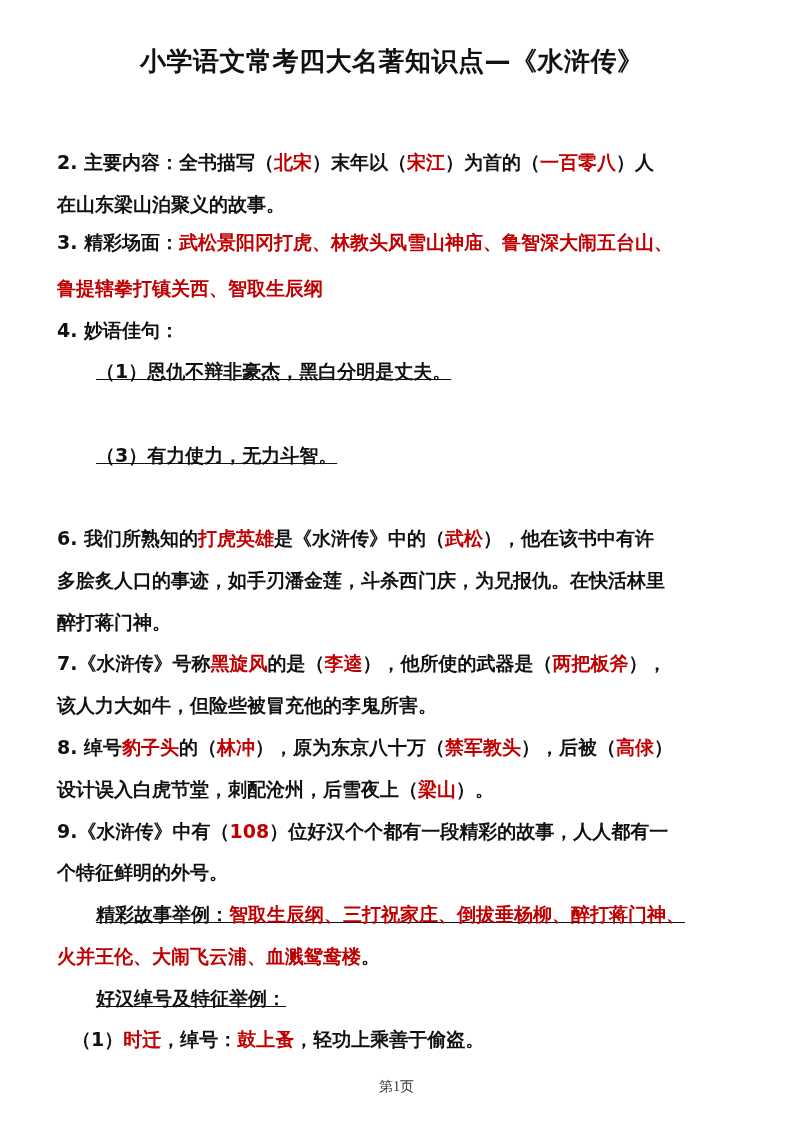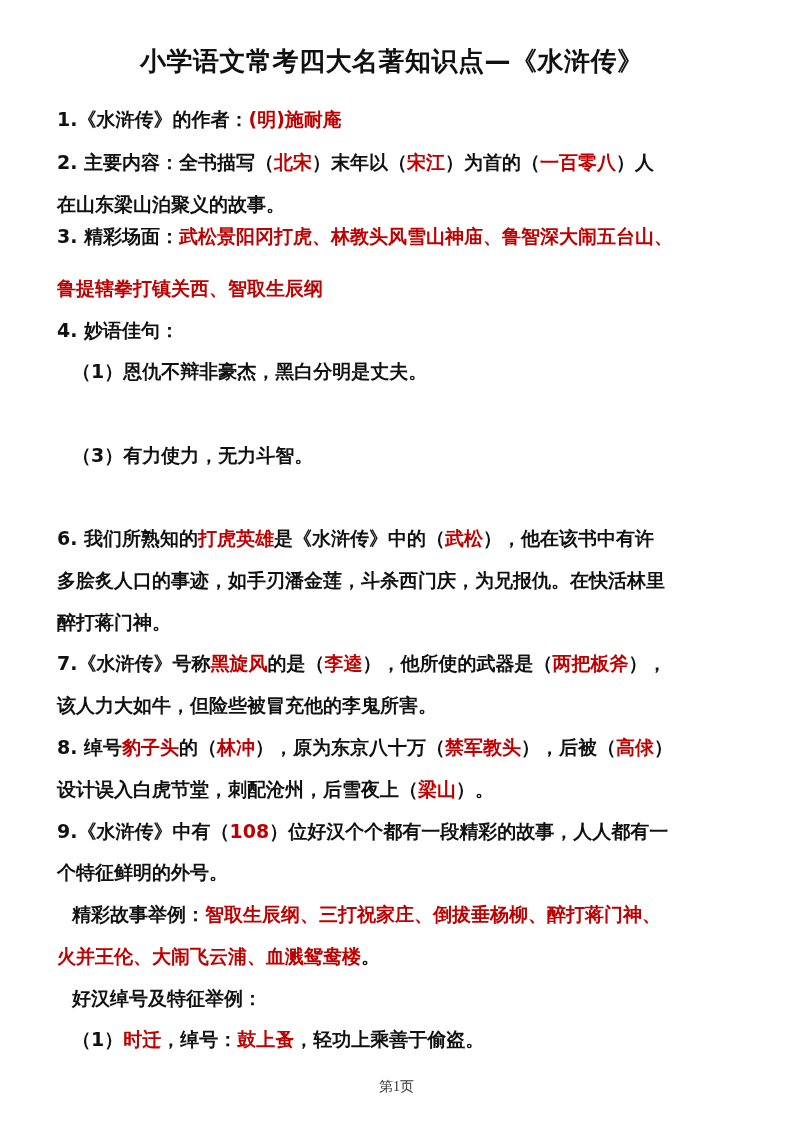--- a/index.html
+++ b/index.html
@@ -12,45 +12,42 @@
     .title {
       position: absolute; left: 140px; top: 44px;
       font-size: 26px; font-weight: bold; letter-spacing: 0.5px;
       white-space: nowrap;
     }
     .line {
       position: absolute; left: 57px;
       font-size: 19px; font-weight: bold; white-space: nowrap;
       line-height: 24px;
     }
-    .indent1 { left: 72px; }
+    .indent1 { left: 96px; text-decoration: underline; }
     .indent2 { left: 72px; }
     .red { color: #c00000; }
     .footer {
       position: absolute; left: 0; width: 793px; top: 1078px; text-align: center;
       font-family: "Liberation Serif", "DejaVu Serif", serif;
       font-size: 14px; color: #333;
     }
   </style>
 </head>
 <body>
 
 <div class="page">
   <div class="title">小学语文常考四大名著知识点—《水浒传》</div>
 
-  <div class="line" style="top:107px">
-    <span>1.《水浒传》的作者：</span><span class="red">(明)施耐庵</span>
-  </div>
 
   <div class="line" style="top:150px">
     <span>2.  主要内容：全书描写（</span><span class="red">北宋</span><span>）末年以（</span><span class="red">宋江</span><span>）为首的（</span><span class="red">一百零八</span><span>）人</span>
   </div>
   <div class="line" style="top:192px">在山东梁山泊聚义的故事。</div>
 
-  <div class="line" style="top:224px">
+  <div class="line" style="top:230px">
     <span>3.  精彩场面：</span><span class="red">武松景阳冈打虎、林教头风雪山神庙、鲁智深大闹五台山、</span>
   </div>
   <div class="line red" style="top:276px">鲁提辖拳打镇关西、智取生辰纲</div>
 
   <div class="line" style="top:318px">4.  妙语佳句：</div>
   <div class="line indent1" style="top:359px">（1）恩仇不辩非豪杰，黑白分明是丈夫。</div>
   <div class="line indent1" style="top:443px">（3）有力使力，无力斗智。</div>
 
 
   <div class="line" style="top:526px">

